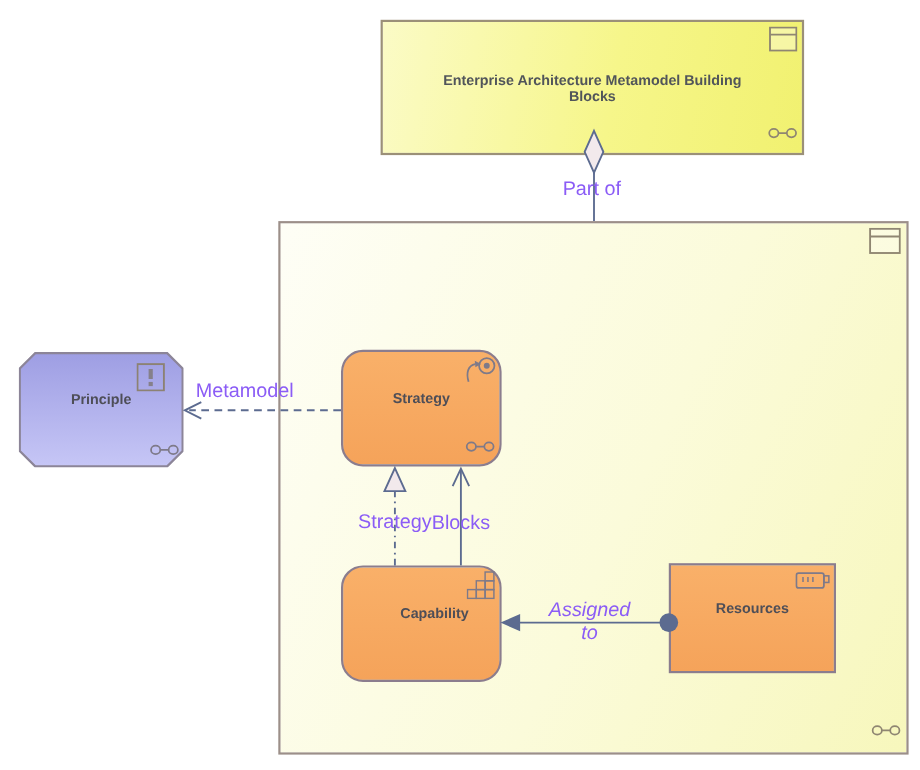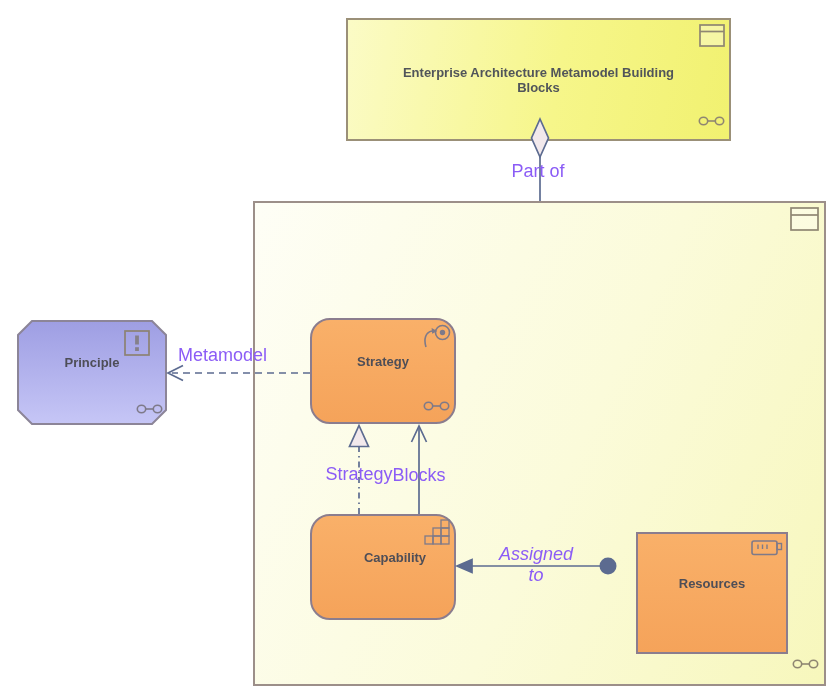--- a/index.html
+++ b/index.html
@@ -38,24 +38,23 @@
   }
   .strategy-box, .capability-box {
     left:310px; width:146px; height:106px;
     border:2px solid #8b7d8e; border-radius:20px;
     background:linear-gradient(to bottom,#f9b069,#f5a35a);
     text-align:center;
   }
   .strategy-box { top:318px; }
   .capability-box { top:514px;padding-left:24px; }
   .resources-box {
-    left:636px; top:512px; width:152px; height:122px;
+    left:608px; top:512px; width:152px; height:100px;
     border:2px solid #8b7d8e;
     background:linear-gradient(to bottom,#f9b069,#f5a35a);
-    margin-top:20px;
   }
   .principle-wrap { left:17px; top:320px; width:150px; height:105px; }
   .principle-wrap svg.shape { position:absolute; left:0; top:0; }
 
   
   .corner { position:absolute; }
   .win-tr   { right:4px; top:4px; }
   .link-br  { right:4px; bottom:12px; }
   .gb-win   { right:5px; top:4px; }
   .gb-link  { right:5px; bottom:14px; }

